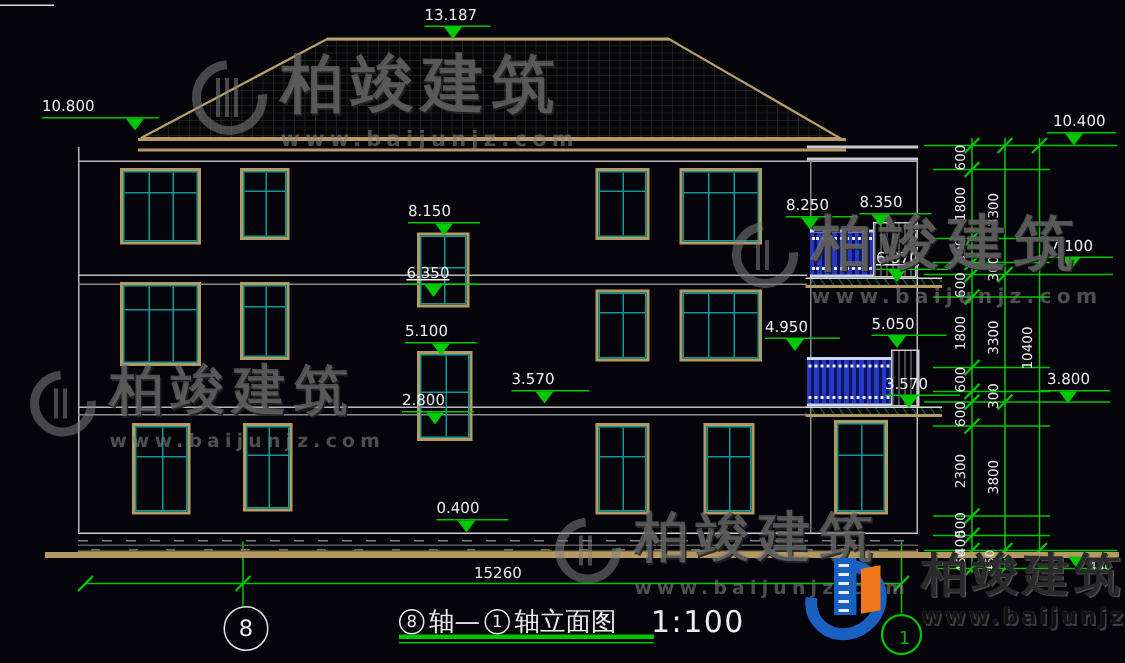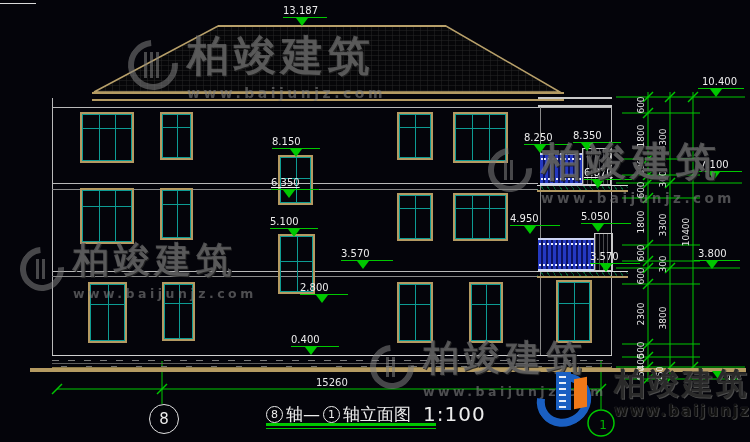--- a/index.html
+++ b/index.html
@@ -59,21 +59,21 @@
 
   
   .bub{position:absolute;border-radius:50%;display:flex;align-items:center;justify-content:center;
        z-index:6;color:#ececec;}
 
   
   .title{position:absolute;color:#ececec;font-size:17px;display:flex;align-items:center;gap:3px;
          z-index:12;white-space:nowrap;}
   .circ{width:17px;height:17px;border:1px solid #ececec;border-radius:50%;display:inline-flex;
         align-items:center;justify-content:center;font-size:11px;flex:none;}
-  .tscale{font-size:20px;margin-left:9px;letter-spacing:1px;}
+  .tscale{font-size:20px;margin-left:20px;letter-spacing:1px;}
   .tunder{position:absolute;background:#00c800;z-index:12;}
 
   
   .wm{position:absolute;z-index:20;color:rgba(128,128,128,.60);font-weight:bold;}
   .wm .row{display:flex;align-items:center;gap:9px;}
   .wm .cjk{letter-spacing:5px;white-space:nowrap;text-shadow:1px 1px 0 rgba(35,35,35,.9);}
   .wm .url{letter-spacing:3.5px;margin-top:1px;white-space:nowrap;}
   .wm-logo{border:6px solid rgba(128,128,128,.55);border-radius:50%;border-top-color:transparent;
            transform:rotate(40deg);flex:none;position:relative;}
   .wm-logo::after{content:"";position:absolute;inset:6px 10px;transform:rotate(-40deg);
@@ -267,36 +267,41 @@
   <div class="slab" style="left:537px;top:271px;width:91px;height:7px;"></div>
 
   <div class="plinth" style="left:52px;top:355px;width:560px;height:13px;"></div>
   <div class="ground" style="left:30px;top:368px;width:716px;"></div>
 
   <div class="mark" style="left:283px;top:5px;">
     <div class="t">13.187</div>
     <div class="ln" style="width:44px;"></div>
       <div class="tri" style="margin-left:13px;"></div>
   </div>
+  <div class="mark" style="left:28px;top:66px;">
+    <div class="t">10.800</div>
+    <div class="ln" style="width:78px;"></div>
+      <div class="tri" style="margin-left:56px;"></div>
+  </div>
   <div class="mark" style="left:272px;top:136px;">
     <div class="t">8.150</div>
     <div class="ln" style="width:48px;"></div>
       <div class="tri" style="margin-left:18px;"></div>
   </div>
   <div class="mark" style="left:271px;top:177px;text-decoration:underline;">
     <div class="t">6.350</div>
     <div class="ln" style="width:48px;"></div>
       <div class="tri" style="margin-left:12px;"></div>
   </div>
   <div class="mark" style="left:270px;top:216px;">
     <div class="t">5.100</div>
     <div class="ln" style="width:48px;"></div>
       <div class="tri" style="margin-left:18px;"></div>
   </div>
-  <div class="mark" style="left:268px;top:282px;margin-left:32px;">
+  <div class="mark" style="left:268px;top:262px;">
     <div class="t">2.800</div>
     <div class="ln" style="width:48px;"></div>
       <div class="tri" style="margin-left:16px;"></div>
   </div>
   <div class="mark" style="left:341px;top:248px;">
     <div class="t">3.570</div>
     <div class="ln" style="width:52px;"></div>
       <div class="tri" style="margin-left:16px;"></div>
   </div>
   <div class="mark" style="left:524px;top:132px;">

